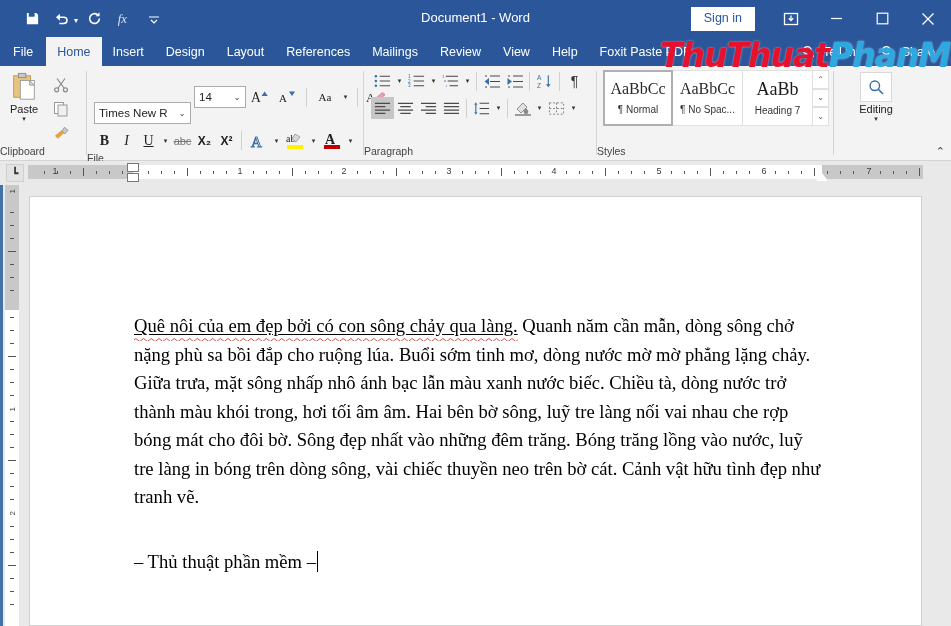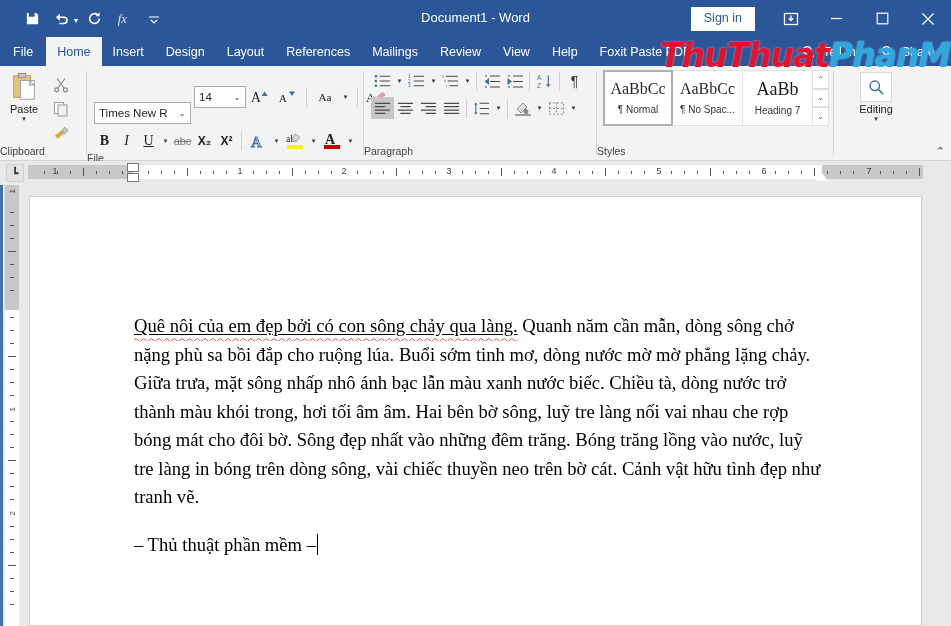--- a/index.html
+++ b/index.html
@@ -233,21 +233,21 @@
   .para1 { text-align: left; }
   .sent-underline {
     text-decoration: underline;
     text-underline-offset: 2px;
   }
   .spellwrap { position: relative; display: inline; }
   .spell-squiggle {
     position: absolute; left: 0; top: 22px; width: 100%; height: 4px;
     pointer-events: none;
   }
-  .para2 { margin-top: 19px; text-align: left; }
+  .para2 { margin-top: 36px; text-align: left; }
   .caret-bar {
     display: inline-block; width: 1.5px; height: 21px; background: #000;
     vertical-align: -4px; margin-left: 1px;
   }
 
   
   .watermark {
     position: absolute; left: 660px; top: 39px;
     font-size: 33px; font-weight: bold; font-style: italic;
     font-family: "DejaVu Sans", sans-serif;

